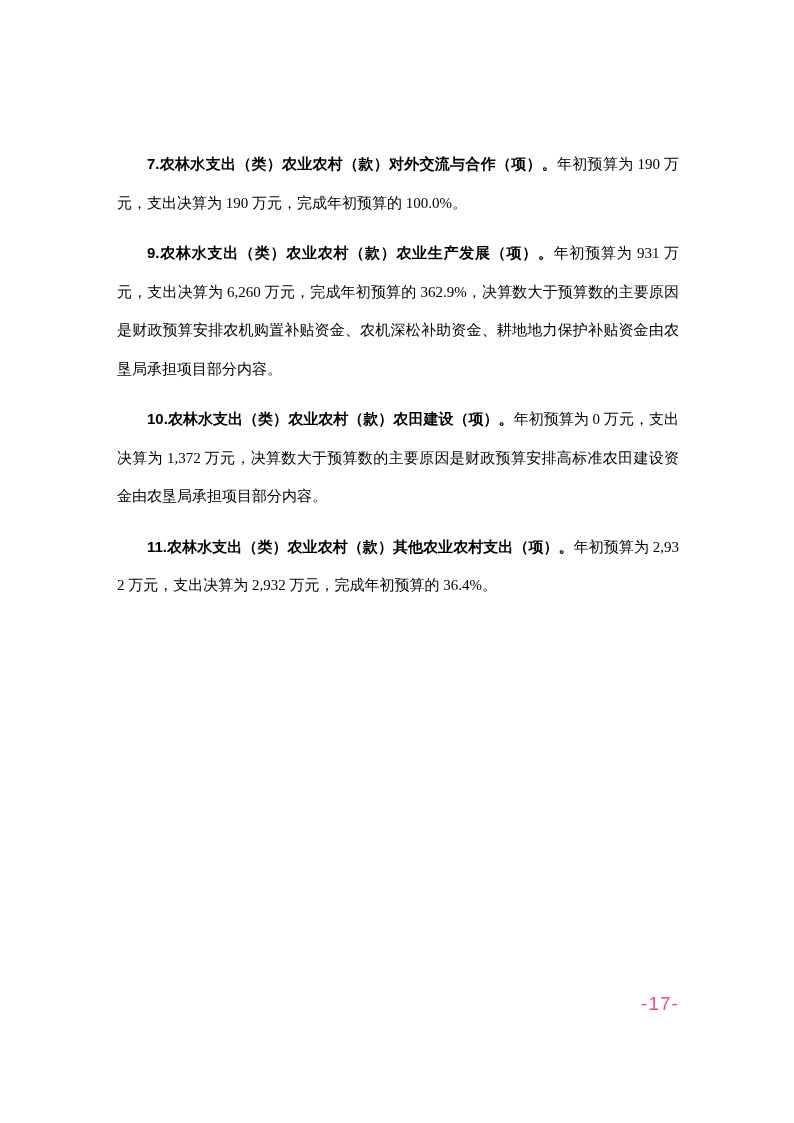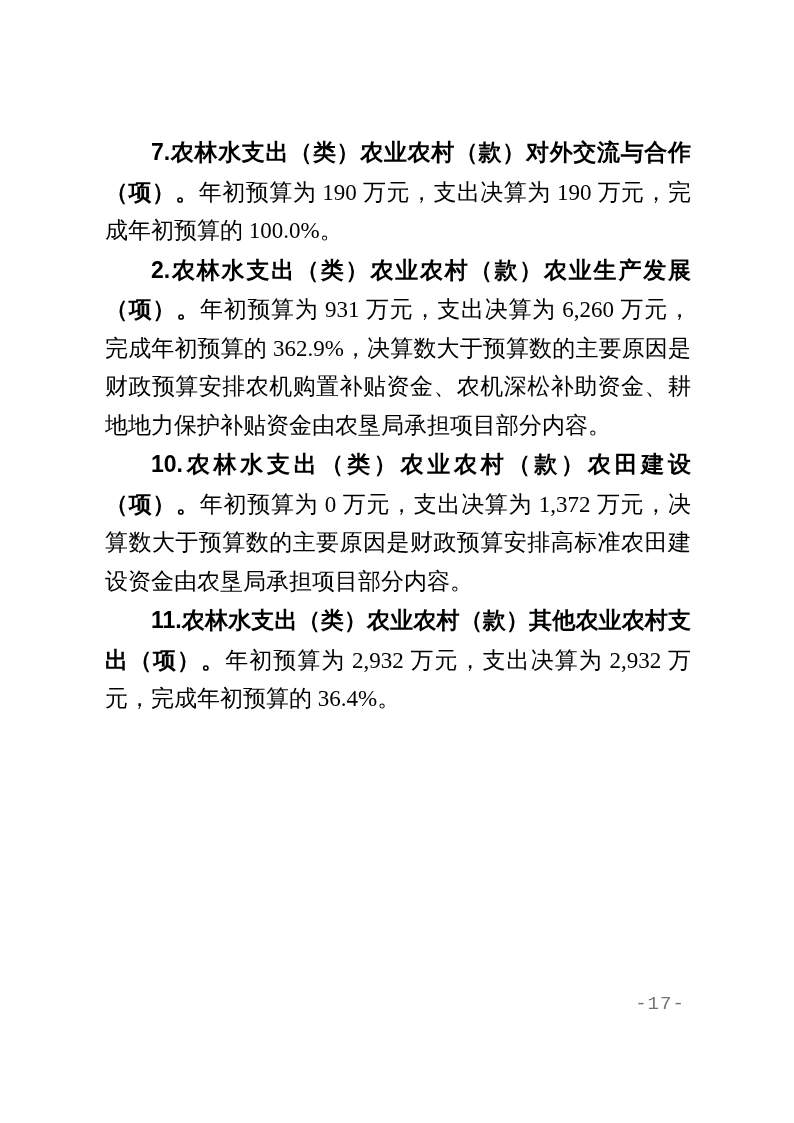--- a/index.html
+++ b/index.html
@@ -15,60 +15,60 @@
     color: #000000;
     overflow: hidden;
   }
   .content {
     position: absolute;
     left: 105px;
     top: 133px;
     width: 586px;
   }
   .para {
-    margin: 0;
+    margin: 12px;
     padding: 0;
     font-family: "Liberation Serif", "DejaVu Serif", serif;
-    font-size: 23px;
+    font-size: 15px;
     line-height: 38.5px;
     text-align: justify;
     text-justify: inter-ideograph;
     text-indent: 2em;
     color: #000000;
     word-break: break-all;
   }
   .para .hd {
     font-family: "Liberation Sans", "DejaVu Sans", sans-serif;
     font-weight: 700;
   }
   .para .bd {
     font-weight: 400;
   }
   .page-number {
     position: absolute;
     left: 630px;
     top: 993px;
     width: 60px;
     text-align: center;
-    font-family: Liberation Mono, monospace;
+    font-family: Liberation Sans, sans-serif;
     font-size: 19px;
     letter-spacing: 1px;
-    color: #737373;
+    color: #ec4899;
   }
 </style>
 </head>
 <body>
 
 <div class="page">
   <div class="content">
 
     <p class="para"><span class="hd">7.农林水支出（类）农业农村（款）对外交流与合作（项）。</span><span class="bd">年初预算为 190 万元，支出决算为 190 万元，完成年初预算的 100.0%。</span></p>
 
 
-    <p class="para"><span class="hd">2.农林水支出（类）农业农村（款）农业生产发展（项）。</span><span class="bd">年初预算为 931 万元，支出决算为 6,260 万元，完成年初预算的 362.9%，决算数大于预算数的主要原因是财政预算安排农机购置补贴资金、农机深松补助资金、耕地地力保护补贴资金由农垦局承担项目部分内容。</span></p>
+    <p class="para"><span class="hd">9.农林水支出（类）农业农村（款）农业生产发展（项）。</span><span class="bd">年初预算为 931 万元，支出决算为 6,260 万元，完成年初预算的 362.9%，决算数大于预算数的主要原因是财政预算安排农机购置补贴资金、农机深松补助资金、耕地地力保护补贴资金由农垦局承担项目部分内容。</span></p>
 
     <p class="para"><span class="hd">10.农林水支出（类）农业农村（款）农田建设（项）。</span><span class="bd">年初预算为 0 万元，支出决算为 1,372 万元，决算数大于预算数的主要原因是财政预算安排高标准农田建设资金由农垦局承担项目部分内容。</span></p>
 
     <p class="para"><span class="hd">11.农林水支出（类）农业农村（款）其他农业农村支出（项）。</span><span class="bd">年初预算为 2,932 万元，支出决算为 2,932 万元，完成年初预算的 36.4%。</span></p>
 
 
   </div>
 
   <div class="page-number">-17-</div>
 </div>

